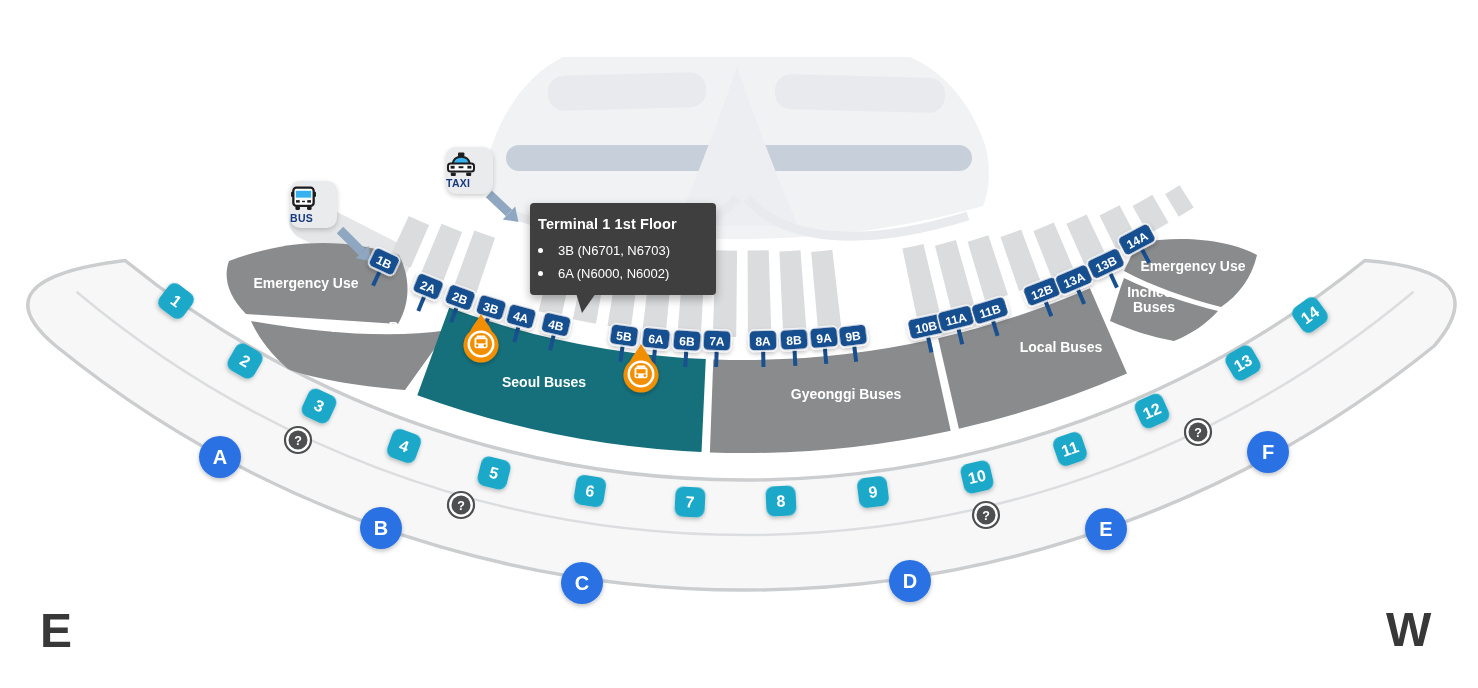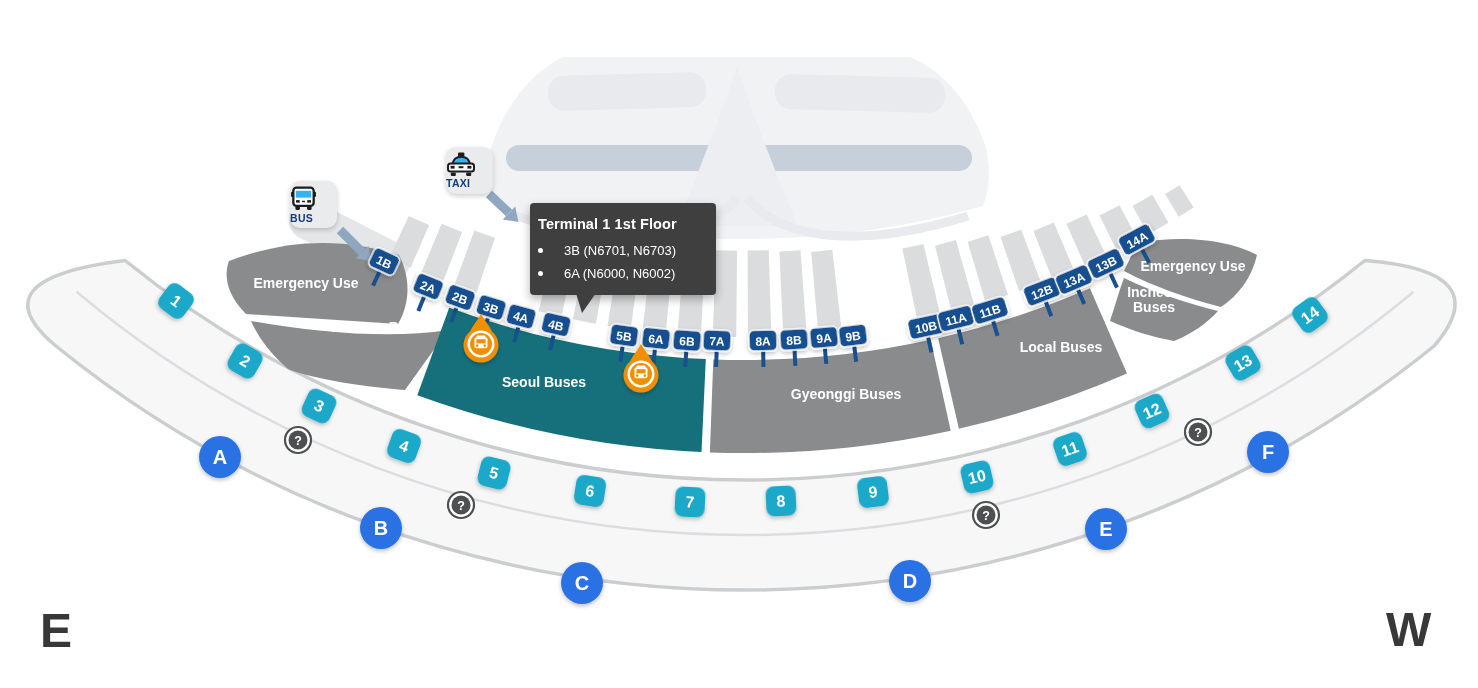--- a/index.html
+++ b/index.html
@@ -10,21 +10,21 @@
         display:flex;flex-direction:column;justify-content:center;gap:1px;
         box-shadow:0 2px 5px rgba(0,0,0,.20);cursor:pointer;}
   #bus-card{left:290px;top:181px;}
   #taxi-card{left:446px;top:147px;}
   .card .lbl{font-size:10.5px;font-weight:bold;color:#16387E;line-height:1;letter-spacing:.3px;}
   #tooltip{position:absolute;left:530px;top:203px;width:186px;box-sizing:border-box;
            background:#3F3F3F;border-radius:4px;padding:13px 12px 14px 8px;color:#fff;
            box-shadow:0 4px 10px rgba(0,0,0,.30);}
   #tooltip .title{font-size:14.5px;font-weight:bold;margin:0 0 11px 0;letter-spacing:.1px;}
   #tooltip ul{list-style:none;margin:0;padding:0;}
-  #tooltip li{display:flex;align-items:center;gap:21px;font-size:13px;margin-top:8px;}
+  #tooltip li{display:flex;align-items:center;gap:15px;font-size:13px;margin-top:8px;}
   #tooltip .dot{width:5px;height:5px;border-radius:50%;background:#fff;flex:0 0 auto;}
   #tooltip .tail{position:absolute;left:46px;bottom:-18px;width:0;height:0;
                  border-top:20px solid #3F3F3F;border-left:6px solid transparent;
                  border-right:14px solid transparent;}
   .compass{position:absolute;font-size:48px;font-weight:bold;color:#383838;line-height:1;}
   #east{left:40px;top:607px;}
   #west{left:1386px;top:606px;}
 </style>
 </head>
 <body>

